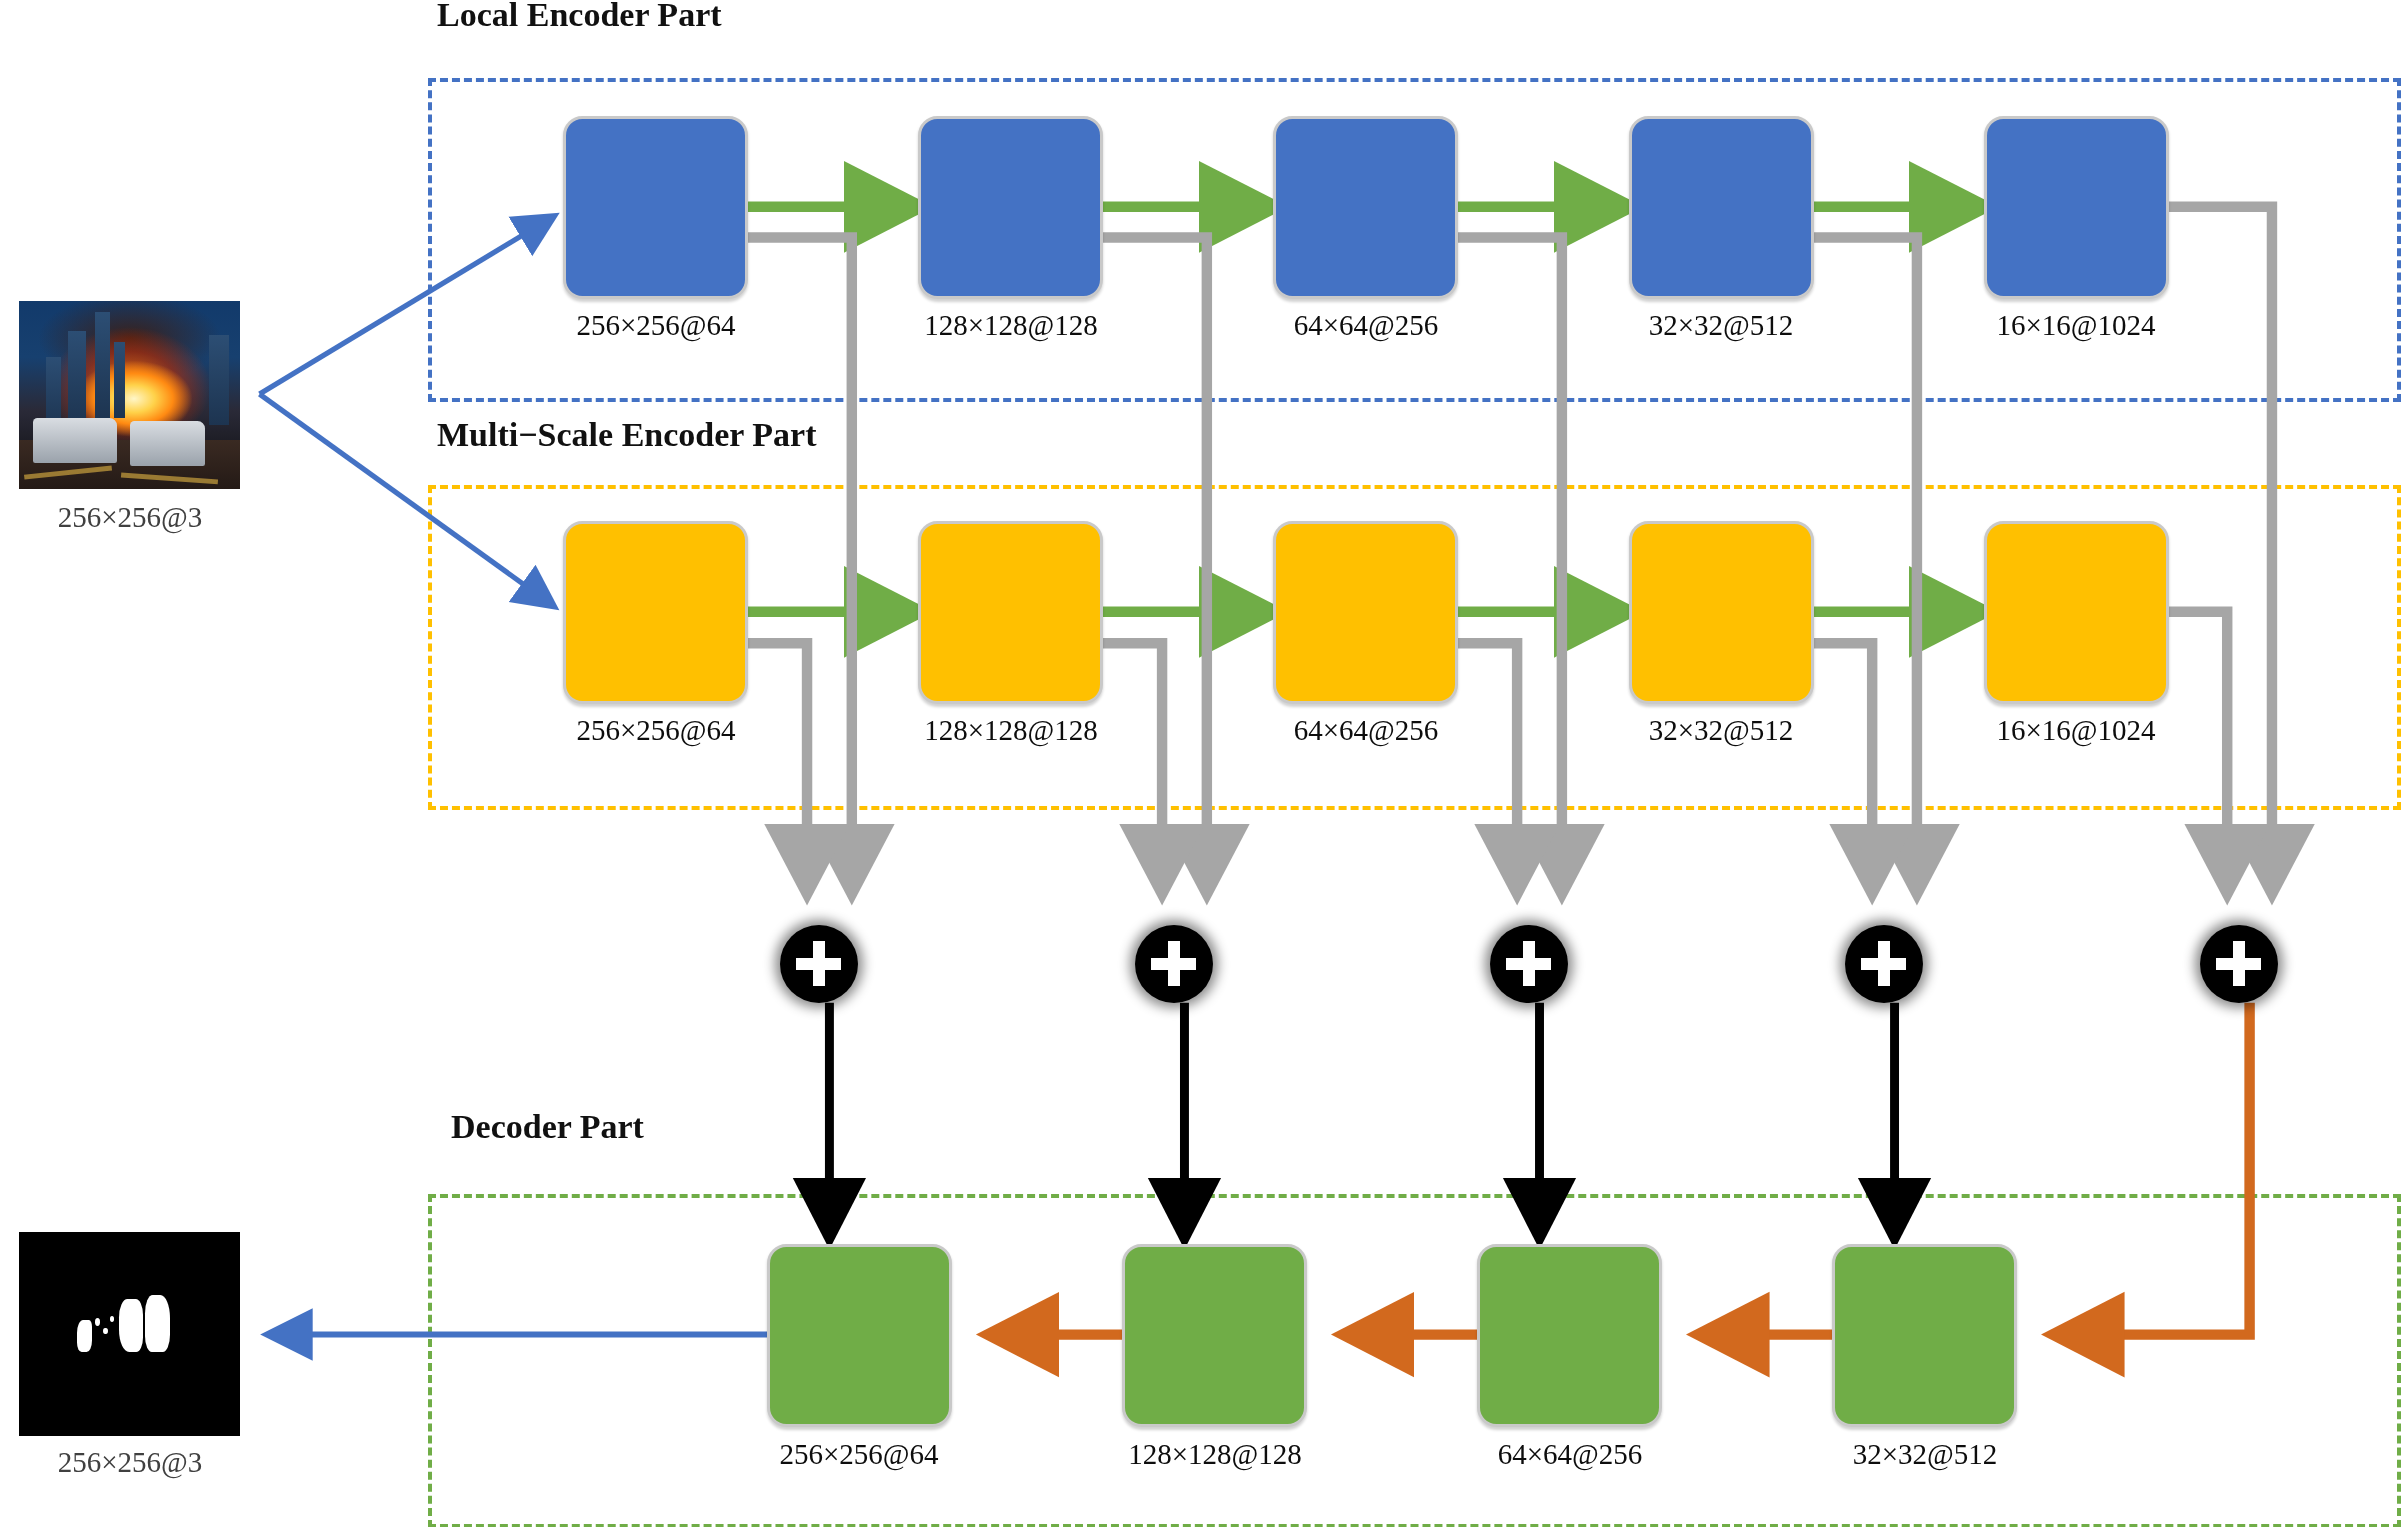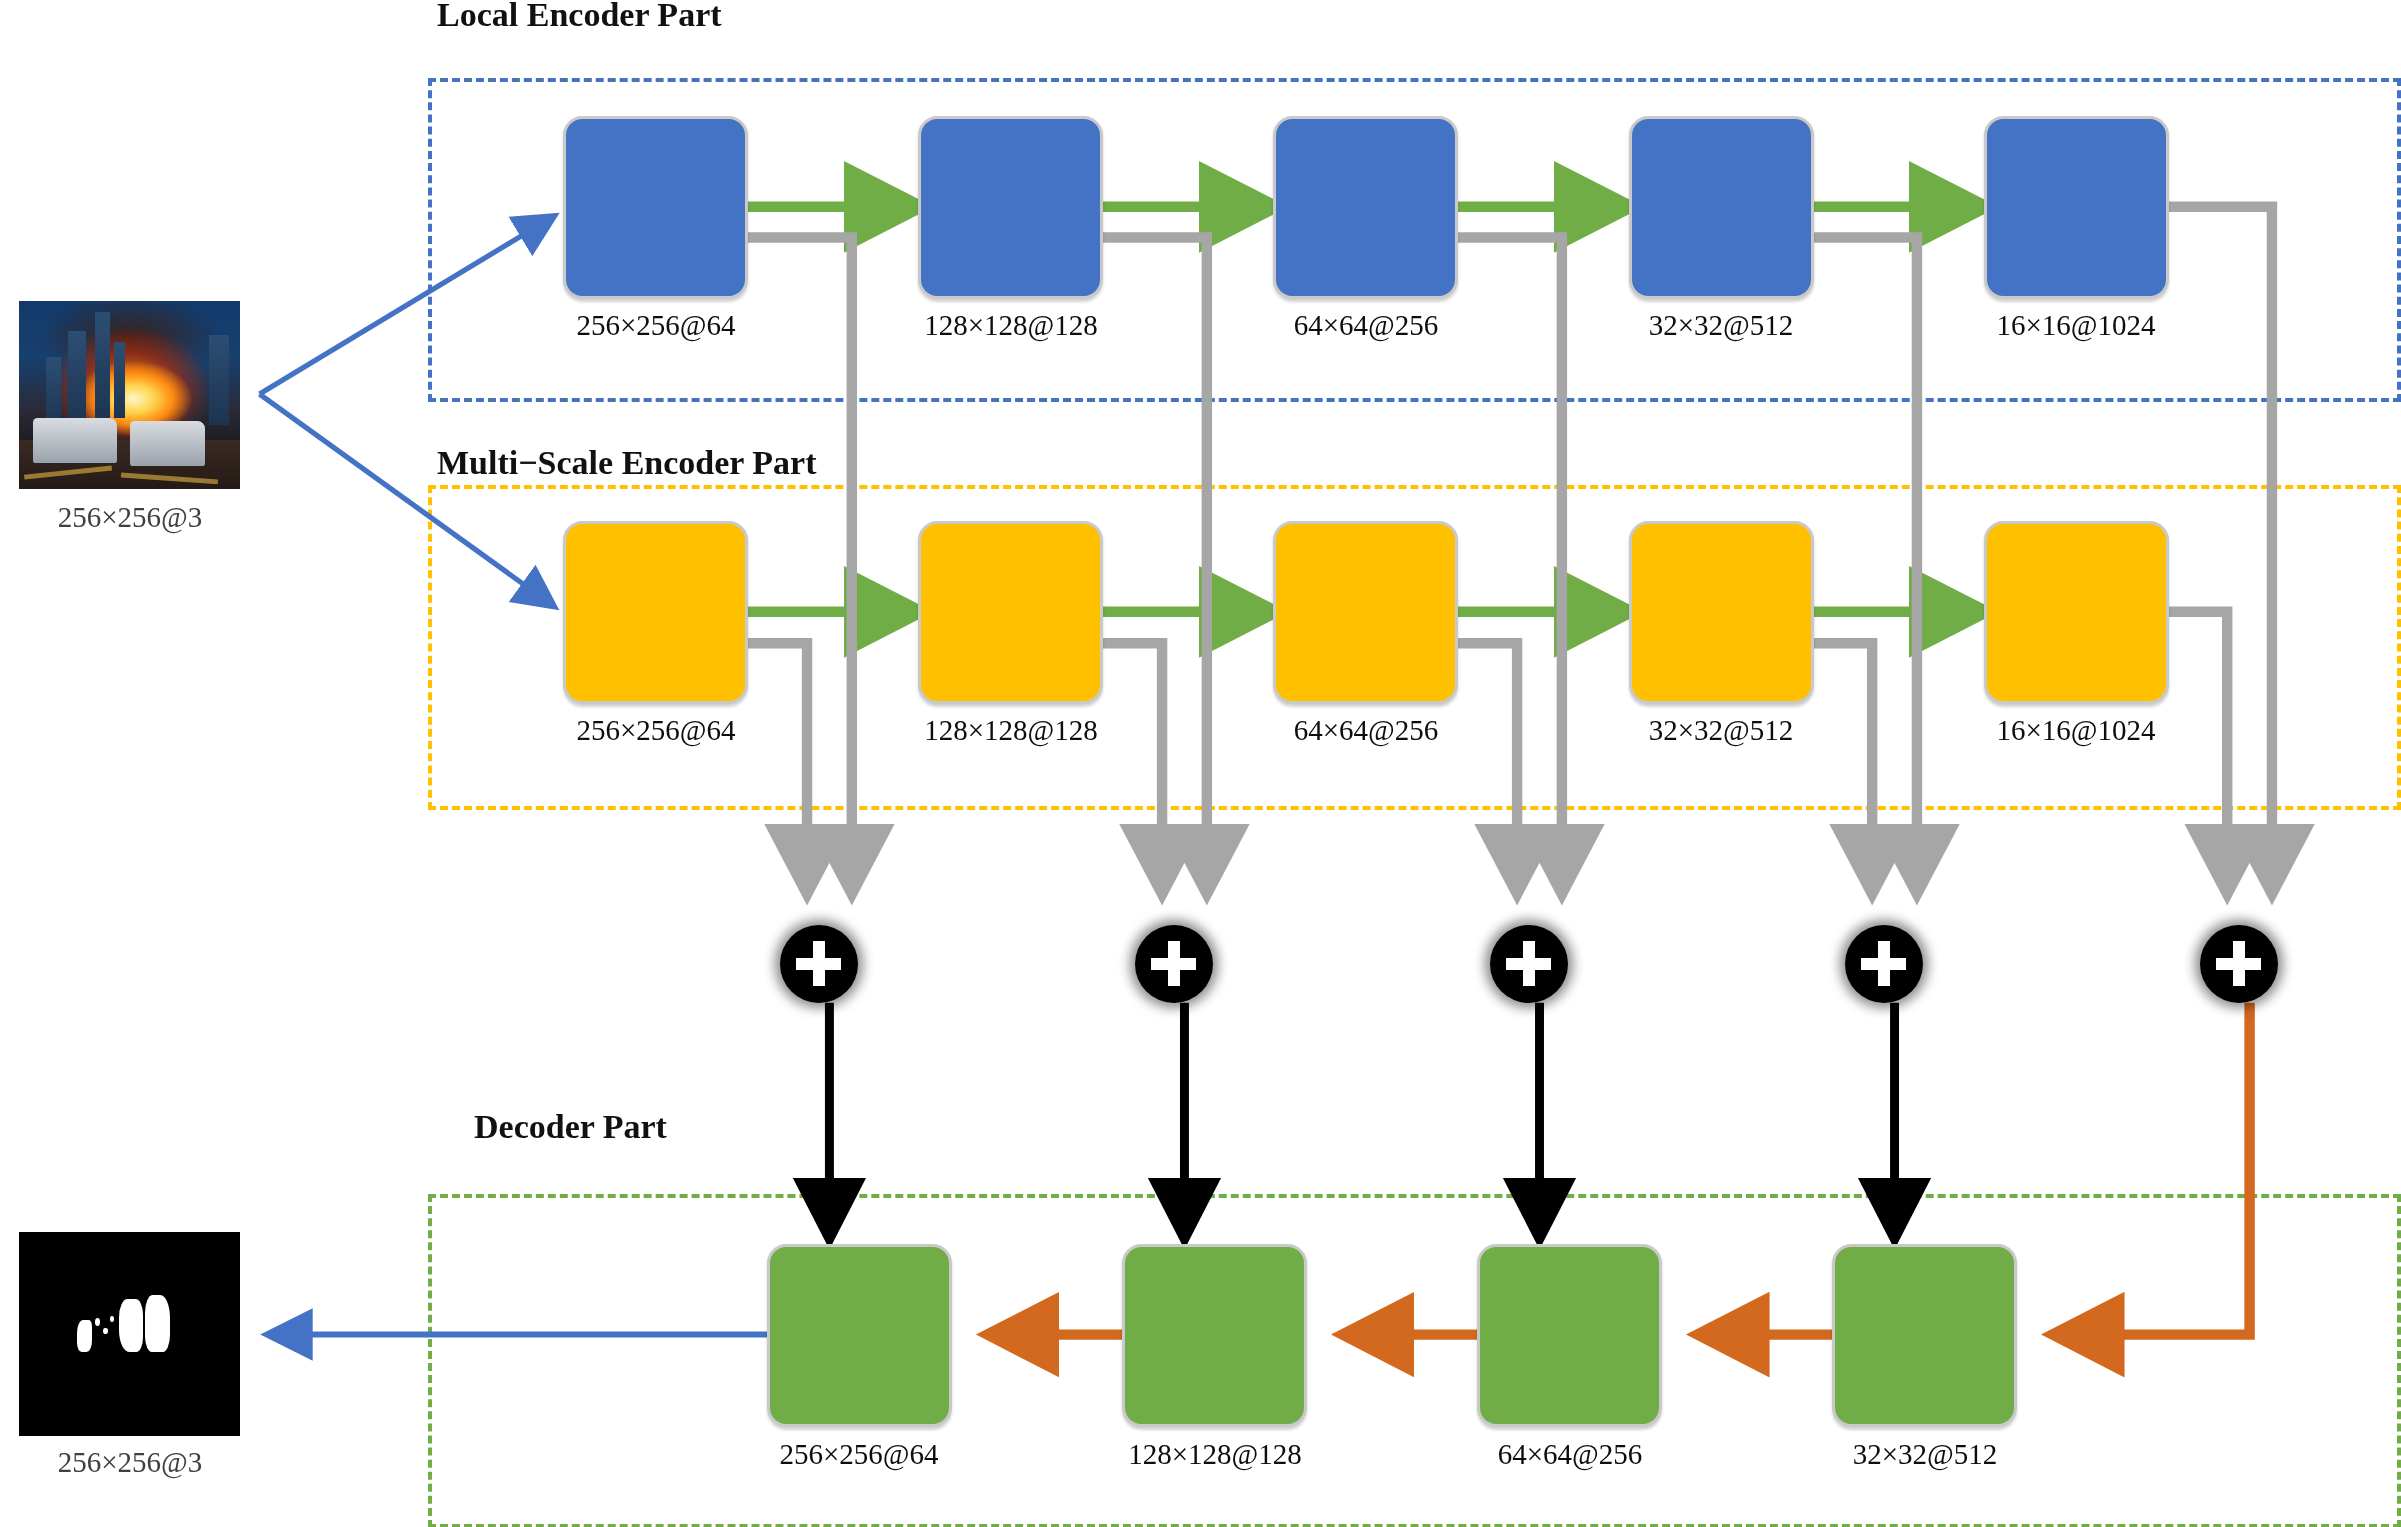--- a/index.html
+++ b/index.html
@@ -83,23 +83,23 @@
   .photo-mask{background:#000000;}
   .blob{position:absolute;background:#ffffff;}
 </style>
 </head>
 <body>
 
 <div id="root">
 
   <div class="part-title" style="left:437px;top:-4.5px;">Local Encoder Part</div>
 
-  <div class="part-title" style="left:437px;top:416px;margin-top:28px;">Multi−Scale Encoder Part</div>
-
-  <div class="part-title" style="left:474px;top:1108px;">Decoder Part</div>
+  <div class="part-title" style="left:437px;top:416px;">Multi−Scale Encoder Part</div>
+
+  <div class="part-title" style="left:451px;top:1108px;">Decoder Part</div>
 
   <div class="dashgroup dash-blue" style="left:428px;top:78px;width:1973px;height:324px;"></div>
 
   <div class="dashgroup dash-orange" style="left:428px;top:485px;width:1973px;height:325px;"></div>
 
   <div class="dashgroup dash-green" style="left:428px;top:1194px;width:1973px;height:334px;"></div>
 
   <svg class="wires" viewBox="0 0 3219 2048">
     <defs>
       <marker id="ah-green" markerWidth="10" markerHeight="10" refX="7.2" refY="5" orient="auto" markerUnits="strokeWidth">

